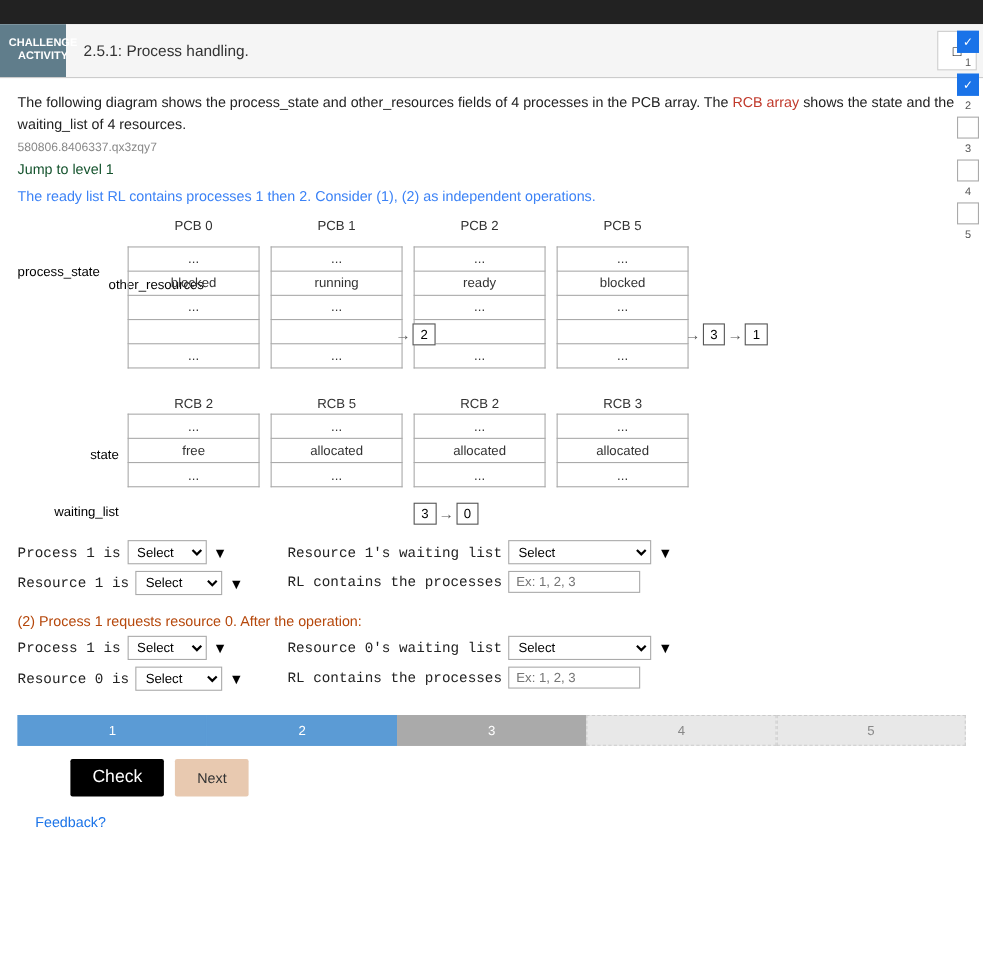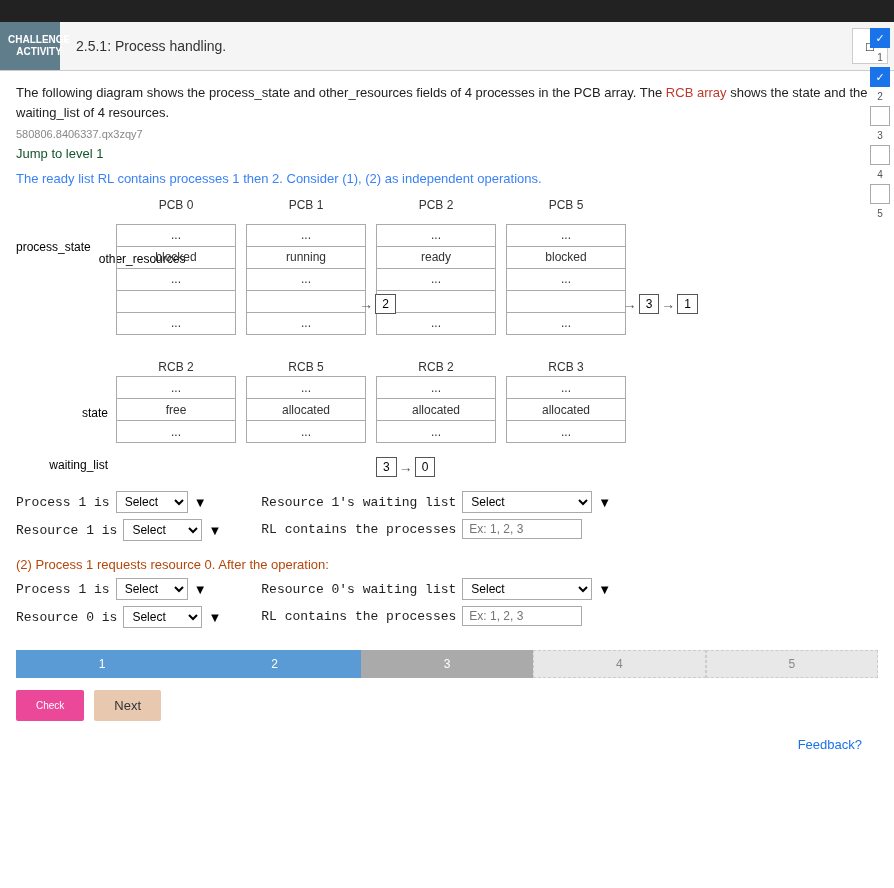--- a/index.html
+++ b/index.html
@@ -40,24 +40,24 @@
 
     .text-input { border: 1px solid #aaa; padding: 2px 6px; font-size: 12px; color: #701a75; width: 120px; }
 
     .progress-bar { display: flex; margin-top: 16px; margin-bottom: 12px; }
     .progress-item { flex: 1; height: 28px; display: flex; align-items: center; justify-content: center; font-size: 12px; border: 1px solid #ccc; cursor: pointer; }
     .progress-item.done { background: #5b9bd5; color: white; border-color: #5b9bd5; }
     .progress-item.active { background: #aaa; color: white; border-color: #aaa; }
     .progress-item.inactive { background: #e8e8e8; color: #888; border-color: #ccc; border-style: dashed; }
 
     .btn-row { display: flex; gap: 10px; margin-bottom: 12px; }
-    .btn-check { background: #ec4899; color: white; border: none; padding: 8px 20px; font-size: 10px; cursor: pointer; border-radius: 2px; }
+    .btn-check { background: #000000; color: white; border: none; padding: 8px 20px; font-size: 16px; cursor: pointer; border-radius: 2px; margin-left: 48px; }
     .btn-next { background: #e8c9b0; color: #333; border: none; padding: 8px 20px; font-size: 13px; cursor: pointer; border-radius: 2px; }
 
-    .feedback-link { text-align: right; color: #1a73e8; font-size: 13px; padding: 4px 16px; cursor: pointer; }
+    .feedback-link { color: #1a73e8; font-size: 13px; padding: 4px 16px; cursor: pointer; }
 
     .right-panel { position: fixed; right: 0; top: 22px; display: flex; flex-direction: column; gap: 4px; padding: 6px 4px; }
     .check-box { width: 20px; height: 20px; border: 1px solid #aaa; display: flex; align-items: center; justify-content: center; font-size: 11px; background: white; }
     .check-box.checked { background: #1a73e8; color: white; border-color: #1a73e8; }
     .check-num { font-size: 10px; color: #555; text-align: center; }
 
     .subq-label { font-size: 13px; color: #b5470b; margin-bottom: 6px; }
   </style>
 </head>
 <body>

